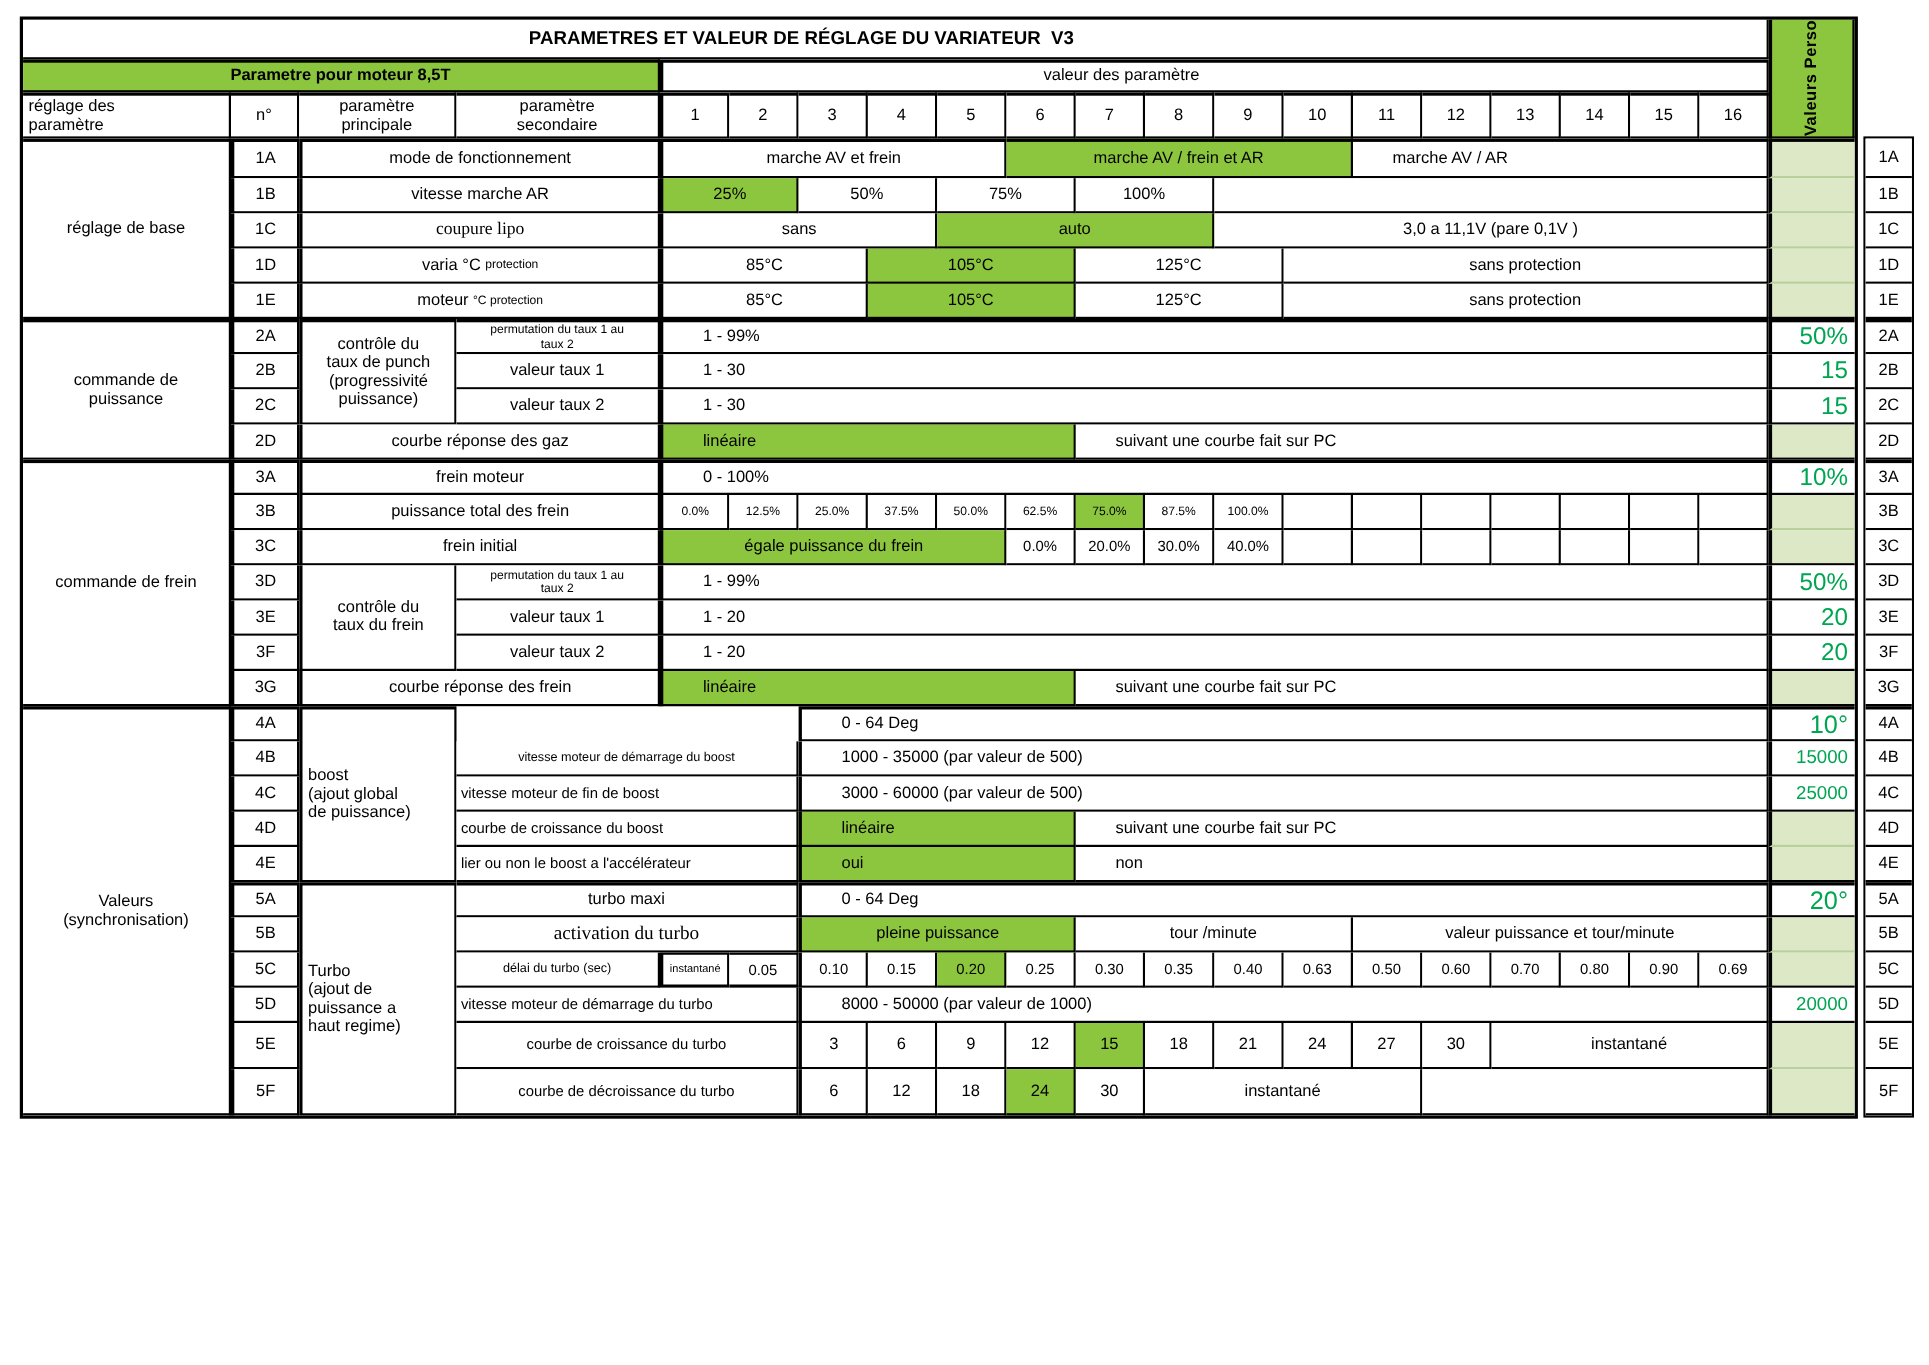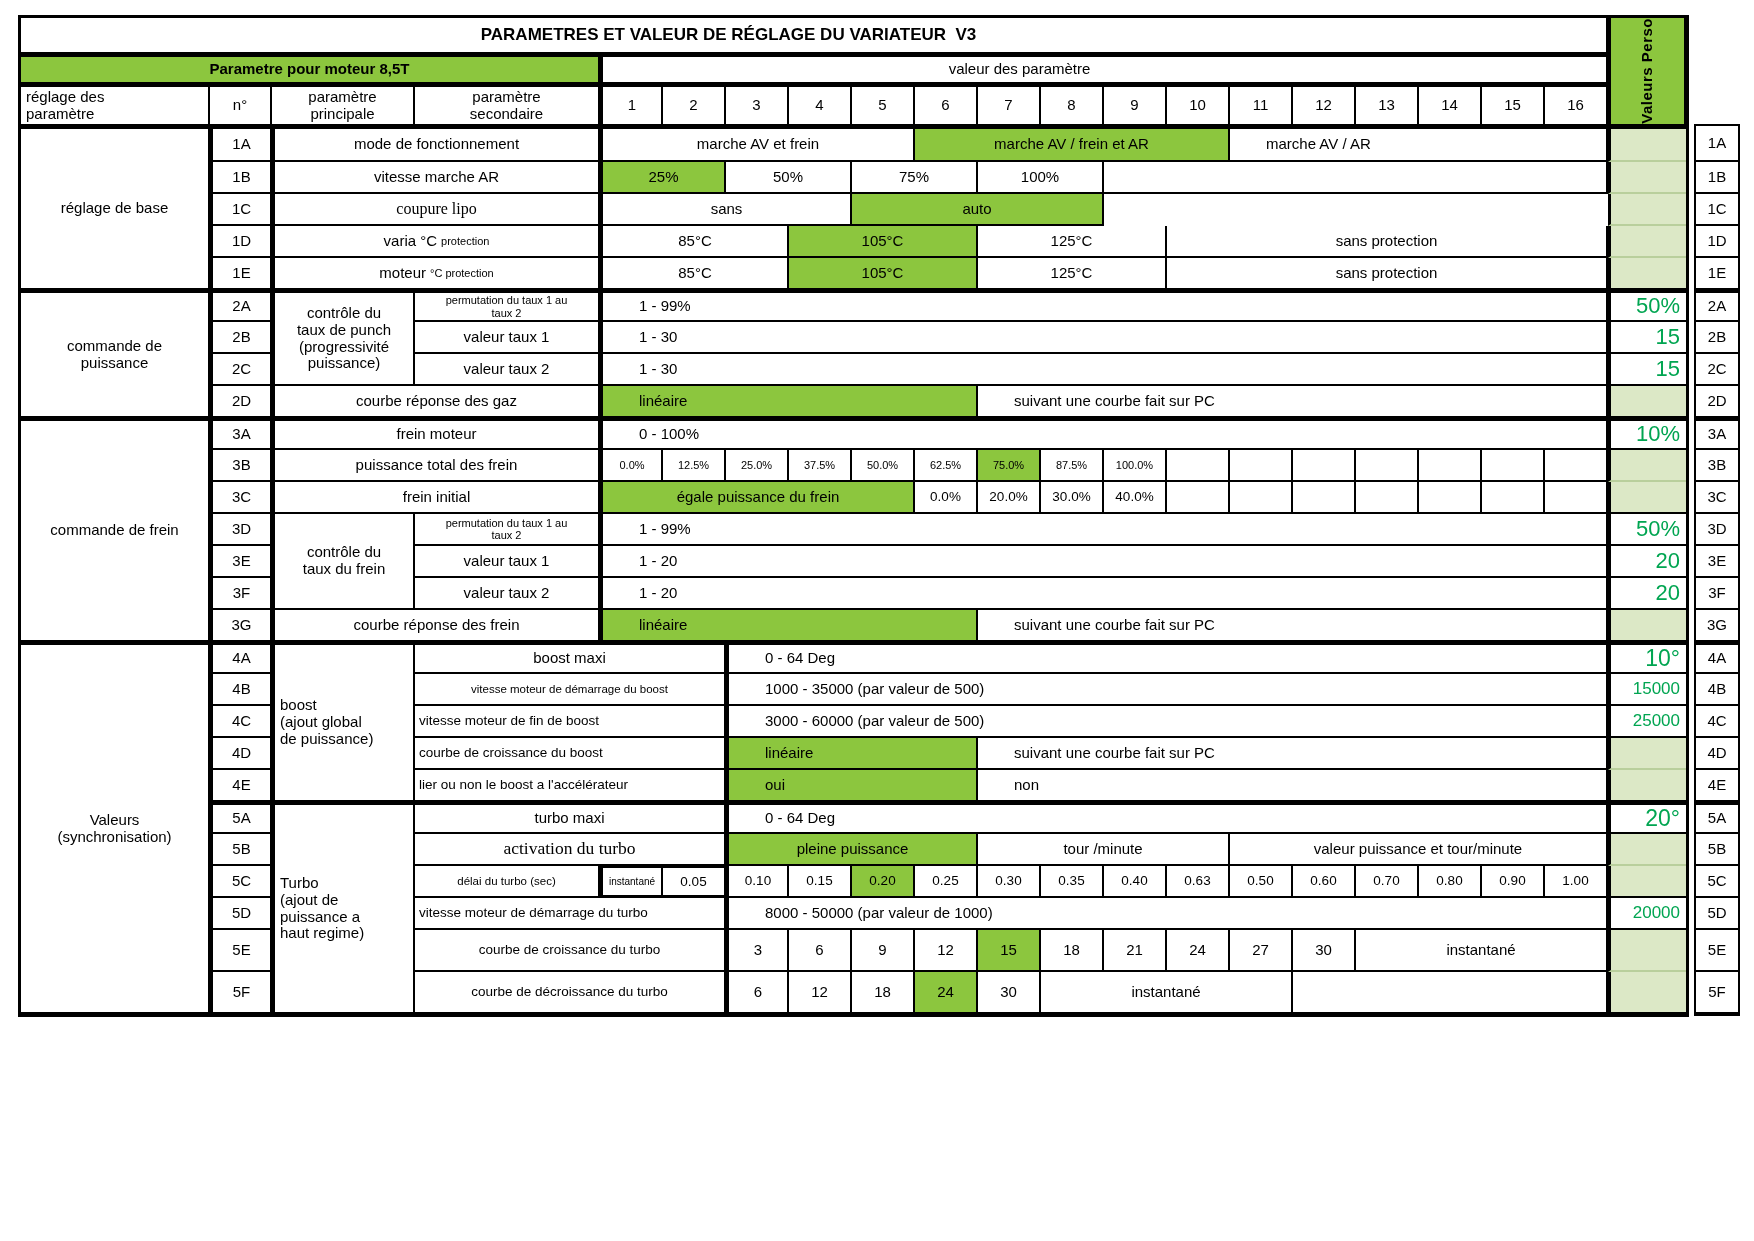--- a/index.html
+++ b/index.html
@@ -114,20 +114,21 @@
     <div class="c" style="grid-area:5/7/6/9">50%</div>
     <div class="c" style="grid-area:5/9/6/11">75%</div>
     <div class="c" style="grid-area:5/11/6/13">100%</div>
     <div class="c" style="grid-area:5/13/6/21"></div>
     <div class="c vp pale bl3 sepL" style="grid-area:5/21/6/22"></div>
 
     <div class="c bl3" style="grid-area:6/2/7/3">1C</div>
     <div class="c bl3 serif pre" style="grid-area:6/3/7/5">coupure  lipo</div>
     <div class="c bl3" style="grid-area:6/5/7/9">sans</div>
     <div class="c g" style="grid-area:6/9/7/13">auto</div>
+    <div class="c" style="grid-area:6/13/7/21">3,0 a 11,1V (pare 0,1V )</div>
     <div class="c vp pale bl3 sepL" style="grid-area:6/21/7/22"></div>
 
     <div class="c bl3" style="grid-area:7/2/8/3">1D</div>
     <div class="c bl3" style="grid-area:7/3/8/5">
         <span>varia °C</span>
         <span class="lsm">protection</span>
       </div>
     <div class="c bl3" style="grid-area:7/5/8/8">85°C</div>
     <div class="c g" style="grid-area:7/8/8/11">105°C</div>
     <div class="c" style="grid-area:7/11/8/14">125°C</div>
@@ -233,21 +234,20 @@
     <div class="c bl3" style="grid-area:19/2/20/3">3G</div>
     <div class="c bl3" style="grid-area:19/3/20/5">courbe réponse des frein</div>
     <div class="c g bl3 L" style="grid-area:19/5/20/11">linéaire</div>
     <div class="c L" style="grid-area:19/11/20/21">suivant une courbe fait sur PC</div>
     <div class="c vp pale bl3" style="grid-area:19/21/20/22"></div>
 
     <div class="c bl3 bt3" style="grid-area:20/2/21/3">4A</div>
     <div class="c bl3 bt3 left pre" style="grid-area:20/3/25/4">boost
 (ajout global
 de puissance)</div>
-    <div class="c bt3" style="grid-area:20/4/21/7">boost maxi</div>
     <div class="c bl3 bt3 L" style="grid-area:20/7/21/21">0 - 64 Deg</div>
     <div class="c vp bl3 bt3 vpd" style="grid-area:20/21/21/22">10°</div>
 
     <div class="c bl3" style="grid-area:21/2/22/3">4B</div>
     <div class="c sm2" style="grid-area:21/4/22/7">vitesse moteur de démarrage du boost</div>
     <div class="c bl3 L" style="grid-area:21/7/22/21">1000 - 35000 (par valeur de 500)</div>
     <div class="c vp bl3 vpm" style="grid-area:21/21/22/22">15000</div>
 
     <div class="c bl3" style="grid-area:22/2/23/3">4C</div>
     <div class="c md2" style="grid-area:22/4/23/7">vitesse moteur de fin de boost</div>
@@ -292,21 +292,21 @@
     <div class="c md" style="grid-area:27/10/28/11">0.25</div>
     <div class="c md" style="grid-area:27/11/28/12">0.30</div>
     <div class="c md" style="grid-area:27/12/28/13">0.35</div>
     <div class="c md" style="grid-area:27/13/28/14">0.40</div>
     <div class="c md" style="grid-area:27/14/28/15">0.63</div>
     <div class="c md" style="grid-area:27/15/28/16">0.50</div>
     <div class="c md" style="grid-area:27/16/28/17">0.60</div>
     <div class="c md" style="grid-area:27/17/28/18">0.70</div>
     <div class="c md" style="grid-area:27/18/28/19">0.80</div>
     <div class="c md" style="grid-area:27/19/28/20">0.90</div>
-    <div class="c md" style="grid-area:27/20/28/21">1.00</div>
+    <div class="c md" style="grid-area:27/20/28/21">0.69</div>
     <div class="c vp pale bl3" style="grid-area:27/21/28/22"></div>
 
     <div class="c bl3" style="grid-area:28/2/29/3">5D</div>
     <div class="c md2" style="grid-area:28/4/29/7">vitesse moteur de démarrage du turbo</div>
     <div class="c bl3 L" style="grid-area:28/7/29/21">8000 - 50000 (par valeur de 1000)</div>
     <div class="c vp bl3 vpm" style="grid-area:28/21/29/22">20000</div>
 
     <div class="c bl3" style="grid-area:29/2/30/3">5E</div>
     <div class="c md" style="grid-area:29/4/30/7">courbe de croissance du turbo</div>
     <div class="c bl3" style="grid-area:29/7/30/8">3</div>

